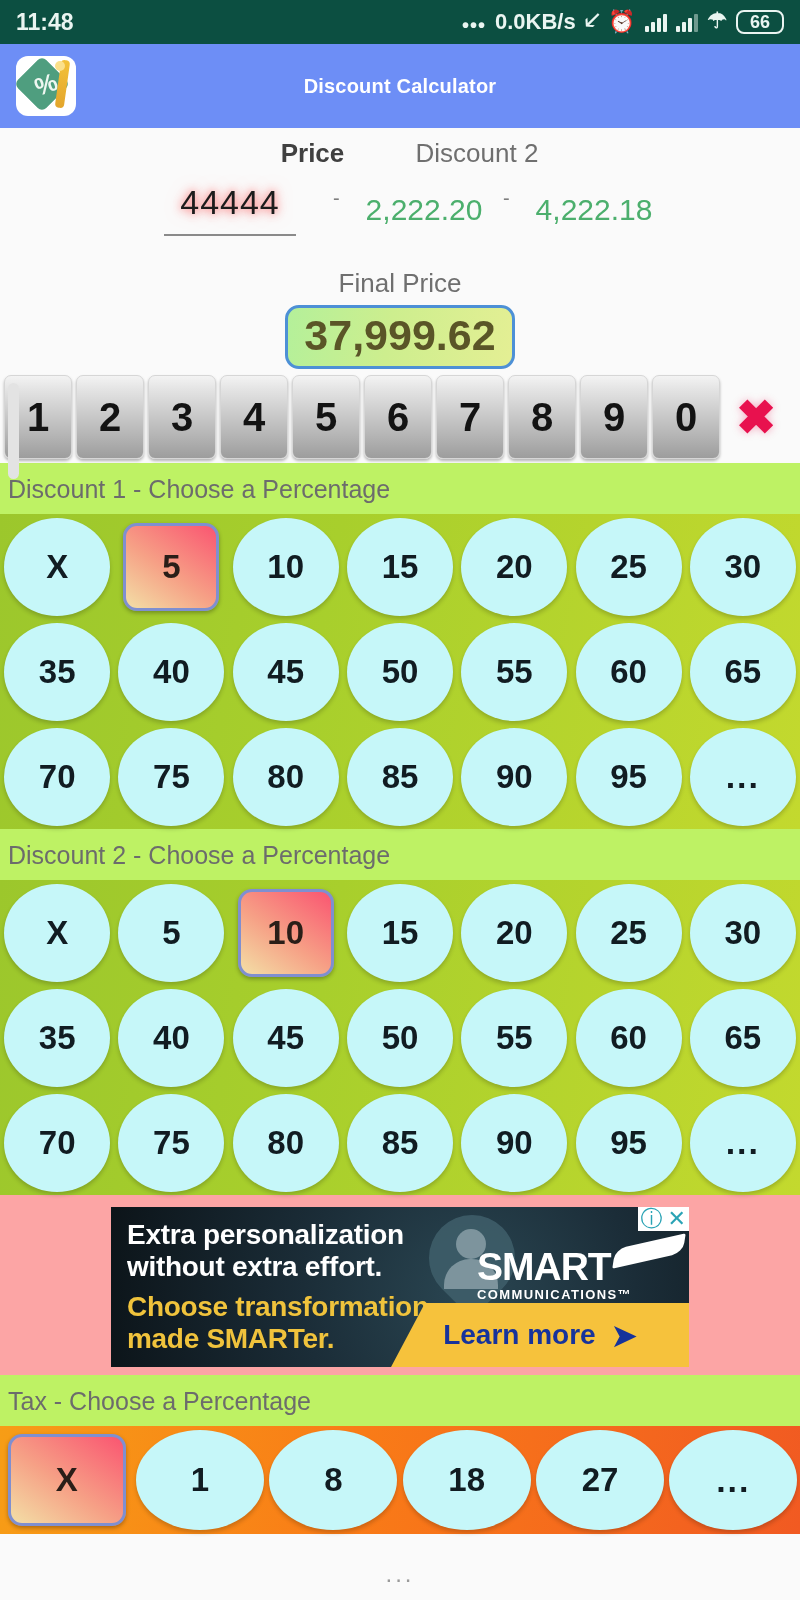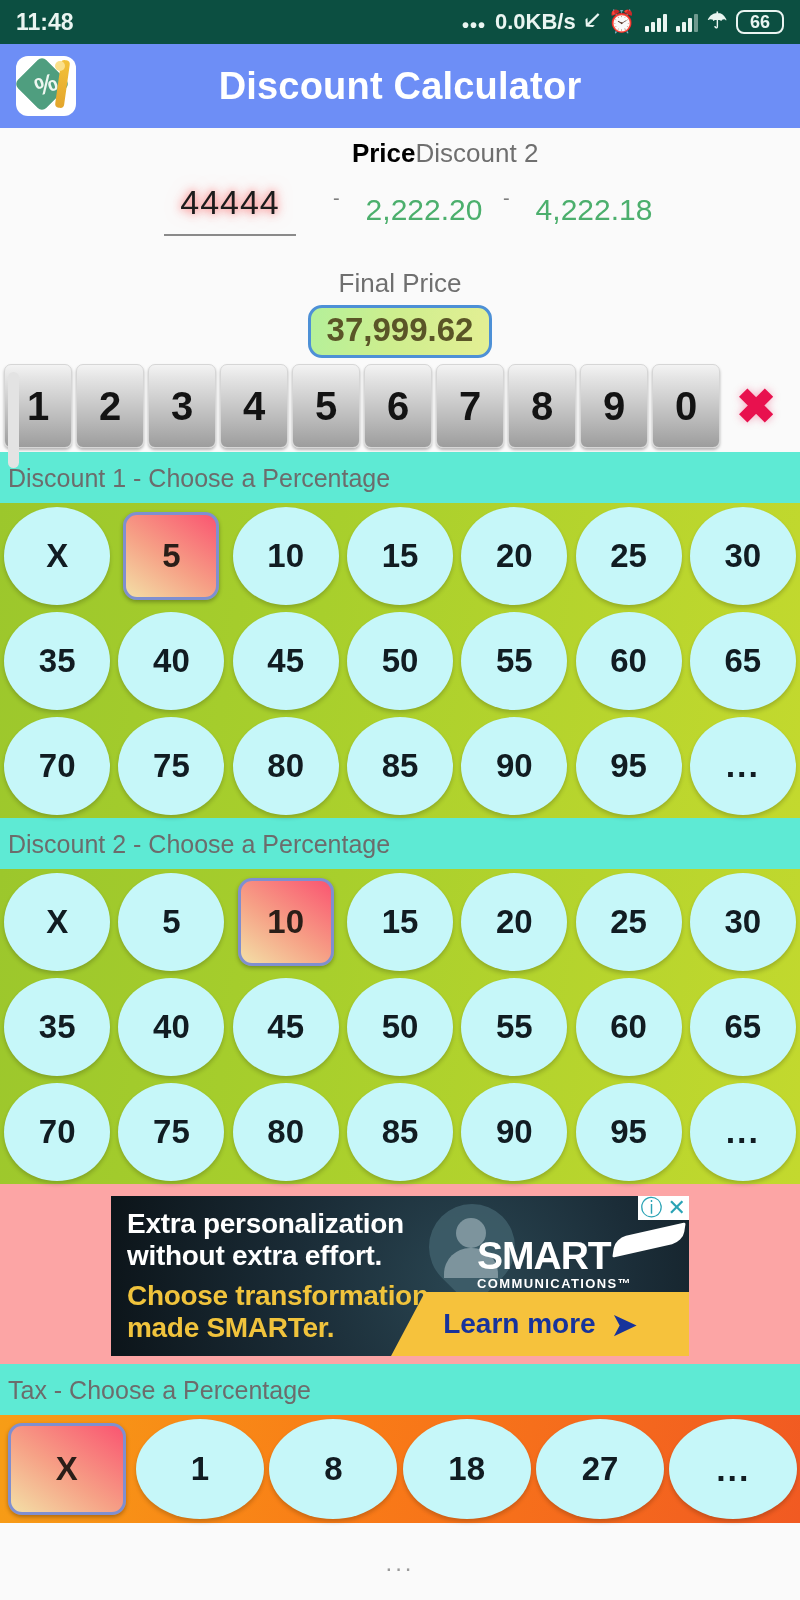--- a/index.html
+++ b/index.html
@@ -56,46 +56,46 @@
   .app-icon .tassel {
     position: absolute; right: 9px; top: 4px; width: 9px; height: 48px;
     background: linear-gradient(#f3c23a, #e3a52c); border-radius: 4px; transform: rotate(8deg);
   }
   .app-icon .knob {
     position: absolute; right: 11px; top: 5px; width: 10px; height: 10px;
     background: #fbe08a; border-radius: 50%;
   }
   .appbar-title {
     position: absolute; left: 0; right: 0; text-align: center;
-    color: #ffffff; font-size: 38px; font-weight: 700; letter-spacing: .2px;
+    color: #ffffff; font-size: 20px; font-weight: 700; letter-spacing: .2px;
   }
 
   
   .summary { background: #fafafa; padding-top: 10px; }
   .sum-head { display: flex; justify-content: center; align-items: baseline; }
-  .sum-head .h-price { width: 206px; text-align: right; font-size: 26px; font-weight: 700; color: #000000; }
+  .sum-head .h-price { width: 206px; text-align: center; font-size: 26px; font-weight: 700; color: #404040; }
   .sum-head .h-d1 { width: 170px; text-align: center; font-size: 26px; color: #6f6f6f; }
   .sum-head .h-d2 { width: 175px; text-align: left; font-size: 26px; color: #6f6f6f; }
 
   .sum-vals { display: flex; justify-content: center; align-items: center; margin-top: 14px; }
   .price-wrap { width: 206px; display: flex; flex-direction: column; align-items: center; }
   .price-val {
     font-size: 34px; color: #1c1c1c; letter-spacing: 1px;
     text-shadow: 0 0 9px rgba(255,80,80,.75), 0 0 16px rgba(255,120,120,.55);
   }
   .price-underline { width: 132px; height: 2px; background: #8a8a8a; margin-top: 12px; }
   .minus { color: #7d7d7d; font-size: 20px; align-self: flex-start; margin-top: 4px; width: 12px; }
   .disc-val { width: 158px; text-align: center; font-size: 30px; color: #4caf6d; }
 
   .final-label { text-align: center; font-size: 26px; color: #6f6f6f; margin-top: 32px; }
   .final-wrap { display: flex; justify-content: center; margin-top: 6px; }
   .final-chip {
     background: linear-gradient(100deg, #b4f09a 0%, #cdee8e 45%, #e4ef94 100%);
     border: 3px solid #4d90d6; border-radius: 14px;
-    padding: 3px 16px 6px; font-size: 33px; font-weight: 700; color: #5a5527;
+    padding: 3px 16px 6px; font-size: 43px; font-weight: 700; color: #5a5527;
   }
 
   
   .keypad {
     position: relative; display: flex; align-items: center; gap: 4px;
     padding: 6px 0 4px 4px; background: #fafafa;
   }
   .key {
     width: 68px; height: 84px; flex: none;
     background: linear-gradient(#f3f3f3 0%, #e2e2e2 18%, #b7b7b7 70%, #9d9d9d 100%);
@@ -110,21 +110,21 @@
     color: #e8114e; font-size: 48px; font-weight: 700;
     text-shadow: 0 0 8px rgba(232,17,78,.35);
   }
   .vscroll {
     position: absolute; left: 8px; top: 14px; width: 11px; height: 96px;
     background: #e3e3e3; border-radius: 6px;
   }
 
   
   .sec-label {
-    background: #5eead4; color: #6c6c6c; font-size: 25px;
+    background: #bef264; color: #6c6c6c; font-size: 25px;
     padding: 12px 8px 10px 8px;
   }
 
   
   .pct-grid {
     background: linear-gradient(100deg, #9cc72c 0%, #a8cf2c 40%, #c3d92e 100%);
     display: grid; grid-template-columns: repeat(7, 1fr);
     padding: 0;
   }
   .pct-grid.rows3 > div { height: 105px; }

